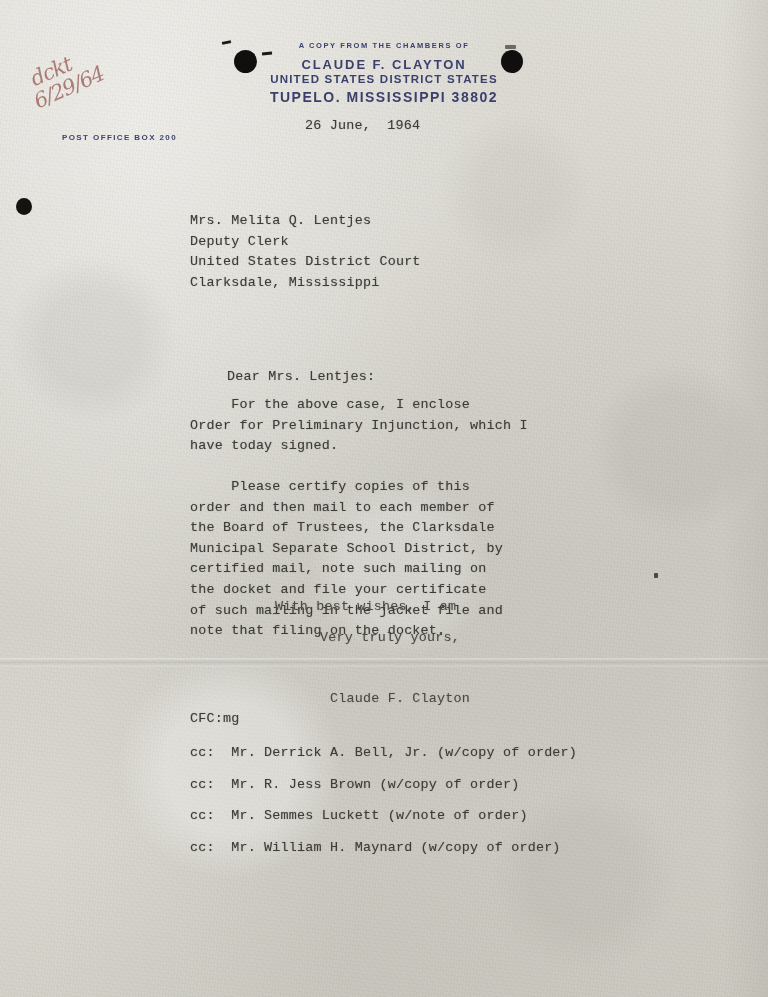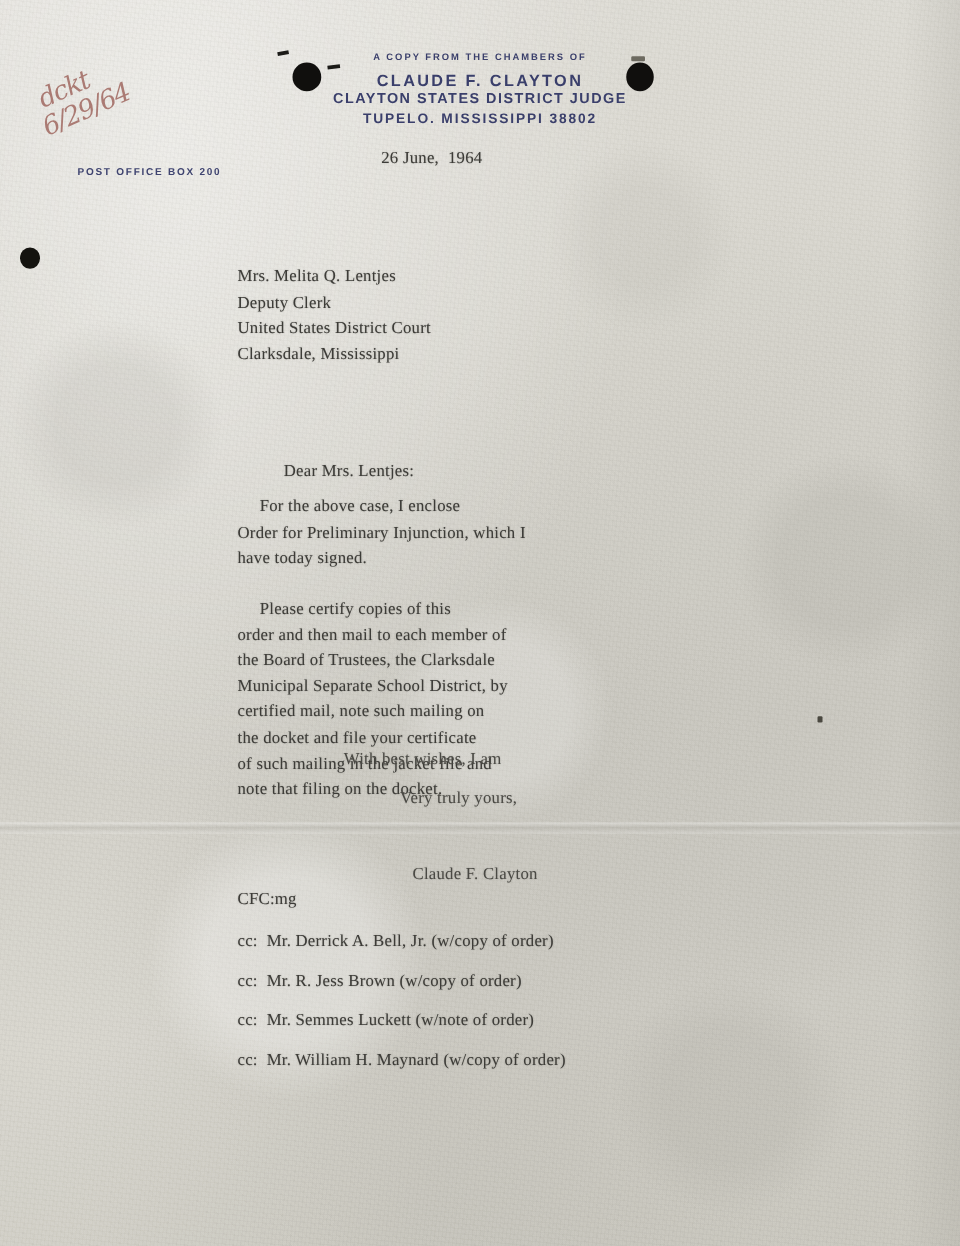--- a/index.html
+++ b/index.html
@@ -53,21 +53,21 @@
   #lh-copyline{
     top:41px;font-size:7.5px;letter-spacing:1.6px;
   }
   #lh-name{
     top:57px;font-size:13px;letter-spacing:1.9px;
   }
   #lh-title{
     top:73px;font-size:11.5px;letter-spacing:1.2px;
   }
   #lh-city{
-    top:89px;font-size:11px;letter-spacing:1.5px;
+    top:89px;font-size:14px;letter-spacing:1.5px;
   }
   #pobox{
     position:absolute;left:62px;top:133px;
     color:#3f4470;font-size:8px;font-weight:bold;letter-spacing:1.4px;
   }
 
   
   .punch{position:absolute;background:#100f0d;border-radius:50%;}
   #punch-left{left:234px;top:50px;width:23px;height:23px;}
   #punch-right{left:501px;top:50px;width:22px;height:23px;}
@@ -88,21 +88,21 @@
     transform:rotate(-24deg);
     opacity:.78;
     letter-spacing:-1px;
   }
   #hw-l1{margin-left:4px;}
   #hw-l2{margin-left:-2px;}
 
   
   .tw{
     position:absolute;
-    font-family:Liberation Serif, serif;
+    font-family:Liberation Mono, monospace;
     color:#3d3c38;
     font-size:13.4px;
     line-height:20.6px;
     white-space:pre;
     letter-spacing:.2px;
     text-shadow:0 0 1.1px rgba(70,68,62,.42);
   }
   #date-line{left:305px;top:116px;}
   #addressee{left:190px;top:211px;}
   #re-block{left:305px;top:291px;}
@@ -126,21 +126,21 @@
   <div id="grain"></div>
   <div id="blotch"></div>
 
   <div id="handwriting">
     <div id="hw-l1">dckt</div>
     <div id="hw-l2">6/29/64</div>
   </div>
 
   <div class="lh" id="lh-copyline">A COPY FROM THE CHAMBERS OF</div>
   <div class="lh" id="lh-name">CLAUDE F. CLAYTON</div>
-  <div class="lh" id="lh-title">CLAYTON STATES DISTRICT JUDGE</div>
+  <div class="lh" id="lh-title">UNITED STATES DISTRICT STATES</div>
   <div class="lh" id="lh-city">TUPELO. MISSISSIPPI 38802</div>
   <div id="pobox">POST OFFICE BOX 200</div>
 
   <div class="punch" id="punch-left"></div>
   <div class="punch" id="punch-right"></div>
   <div class="staple" id="staple-a"></div>
   <div class="staple" id="staple-b"></div>
   <div class="staple" id="staple-c"></div>
   <div id="edge-notch"></div>
   <div id="speck"></div>

